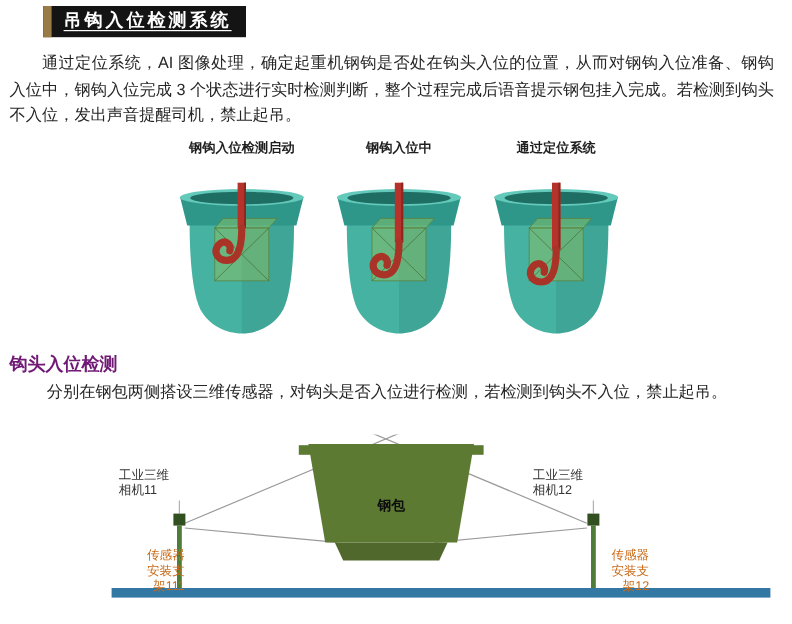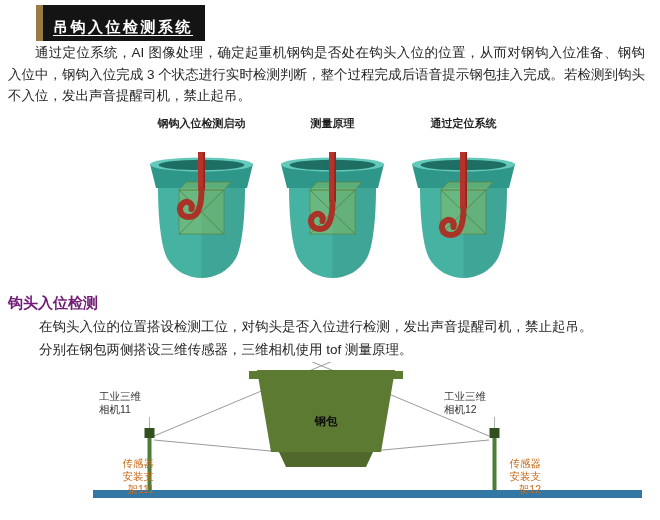--- a/index.html
+++ b/index.html
@@ -5,21 +5,21 @@
   html,body { margin:0; padding:0; background:#fff; }
   .page {
     position:relative; width:660px; height:520px; background:#ffffff;
     font-family:"Liberation Sans","DejaVu Sans",sans-serif; overflow:hidden;
     color:#262626;
   }
   
   .title-bar {
     position:absolute; left:36px; top:5px;
     background:#141414; color:#ffffff;
-    padding:13px 12px 4px 10px;
+    padding:3px 12px 4px 10px;
     border-left:7px solid #9b7b45;
   }
   .title-bar .title-text {
     font-size:15px; font-weight:bold; letter-spacing:2.5px;
     text-decoration:underline; text-underline-offset:3px;
     white-space:nowrap;
   }
   
   .intro {
     position:absolute; left:8px; top:42px; width:637px;
@@ -93,21 +93,21 @@
       <div class="stage-label">钢钩入位检测启动</div>
       <svg width="117" height="130" viewBox="0 0 117 130">
         <use href="#bucket-base"></use>
         <rect x="55" y="0" width="7" height="38" fill="#b5332a"></rect>
         <rect x="60.3" y="0" width="1.7" height="38" fill="#8e2620"></rect>
         <path d="M58.5,38 C58.5,54 55,65 46,65 C36.5,65 34,55 41,50.5 C45,48.2 50,51.5 48.5,57" stroke="#aa3327" stroke-width="6" fill="none" stroke-linecap="round"></path>
       </svg>
     </div>
 
     <div class="stage">
-      <div class="stage-label">测量原理</div>
+      <div class="stage-label">钢钩入位中</div>
       <svg width="117" height="130" viewBox="0 0 117 130">
         <use href="#bucket-base"></use>
         <rect x="55" y="0" width="7" height="50" fill="#b5332a"></rect>
         <rect x="60.3" y="0" width="1.7" height="50" fill="#8e2620"></rect>
         <path d="M58.5,38 C58.5,54 55,65 46,65 C36.5,65 34,55 41,50.5 C45,48.2 50,51.5 48.5,57" transform="translate(0,12)" stroke="#aa3327" stroke-width="6" fill="none" stroke-linecap="round"></path>
       </svg>
     </div>
 
     <div class="stage">
       <div class="stage-label">通过定位系统</div>
@@ -115,22 +115,21 @@
         <use href="#bucket-base"></use>
         <rect x="55" y="0" width="7" height="56" fill="#b5332a"></rect>
         <rect x="60.3" y="0" width="1.7" height="56" fill="#8e2620"></rect>
         <path d="M58.5,38 C58.5,54 55,65 46,65 C36.5,65 34,55 41,50.5 C45,48.2 50,51.5 48.5,57" transform="translate(0,18)" stroke="#aa3327" stroke-width="6" fill="none" stroke-linecap="round"></path>
       </svg>
     </div>
 
   </div>
 
   <div class="section-heading">钩头入位检测</div>
-  <div class="sec-line sec-line1">在钩头入位的位置搭设检测工位，对钩头是否入位进行检测，发出声音提醒司机，禁止起吊。</div>
-  <div class="sec-line sec-line2">分别在钢包两侧搭设三维传感器，三维相机使用 tof 测量原理。</div>
+  <div class="sec-line sec-line1">分别在钢包两侧搭设三维传感器，对钩头是否入位进行检测，若检测到钩头不入位，禁止起吊。</div>
 
   <div class="diagram">
     <svg width="565" height="150" viewBox="0 0 565 150">
       <g stroke="#9a9a9a" stroke-width="1">
         <line x1="69" y1="74" x2="255" y2="-4"></line>
         <line x1="404" y1="74" x2="218" y2="-4"></line>
         <line x1="69" y1="78" x2="196" y2="90"></line>
         <line x1="404" y1="78" x2="277" y2="90"></line>
       </g>
       <g stroke="#b0b0b0" stroke-width="1">

